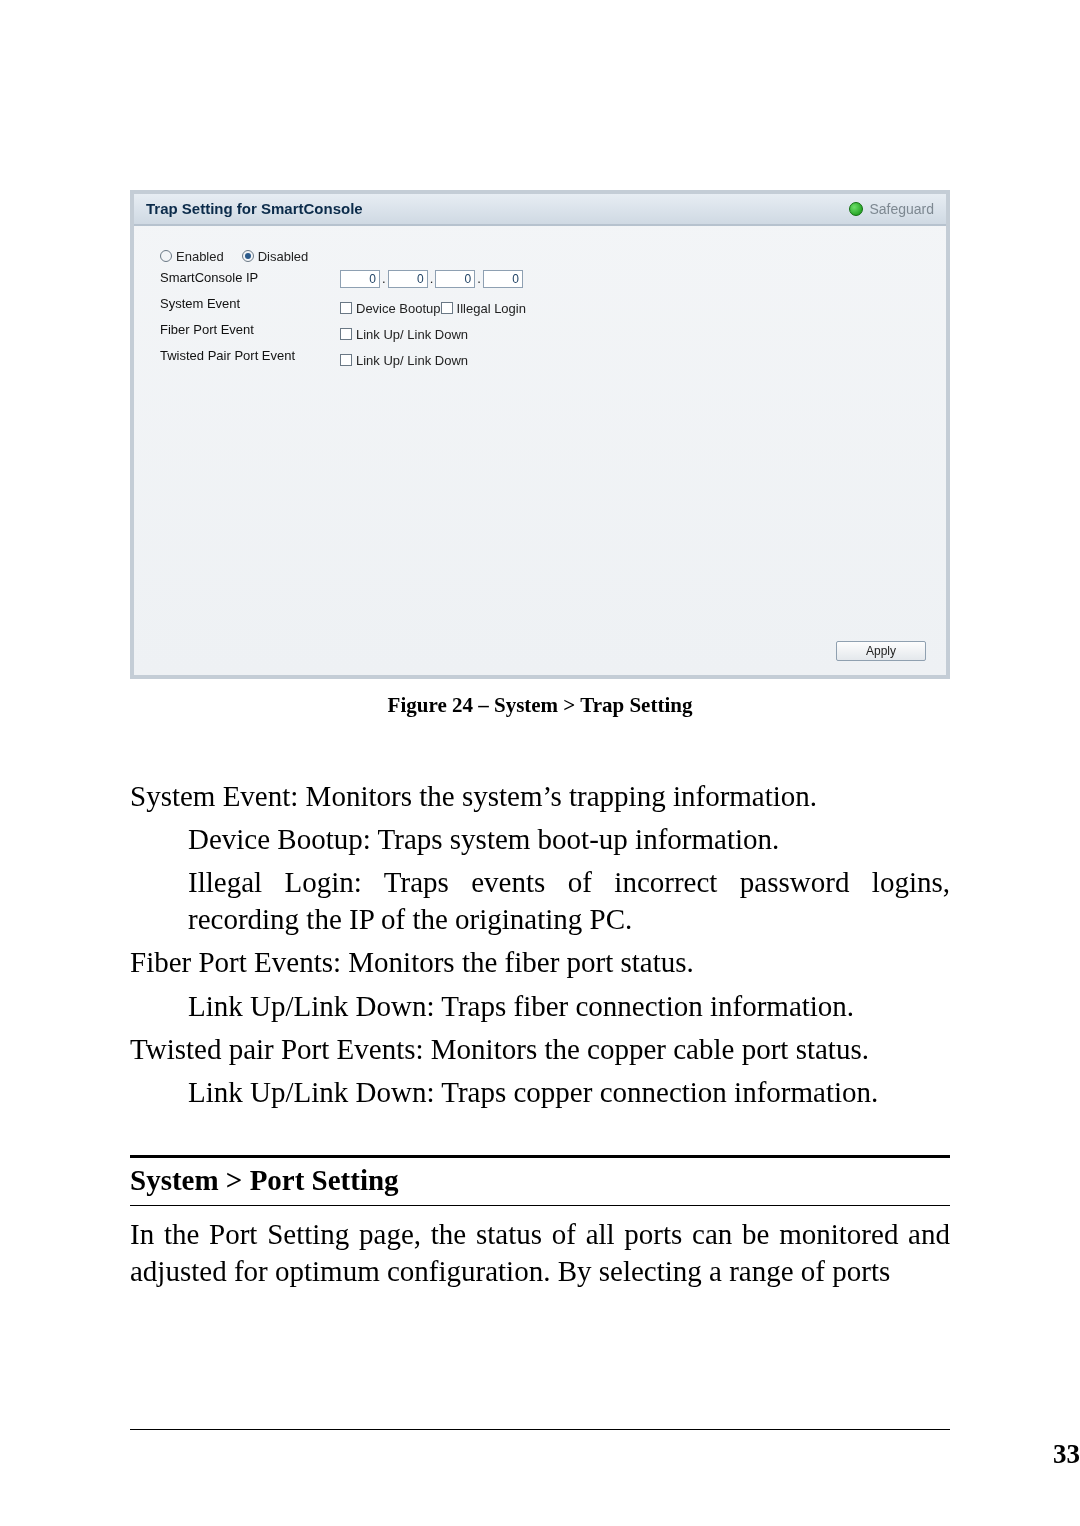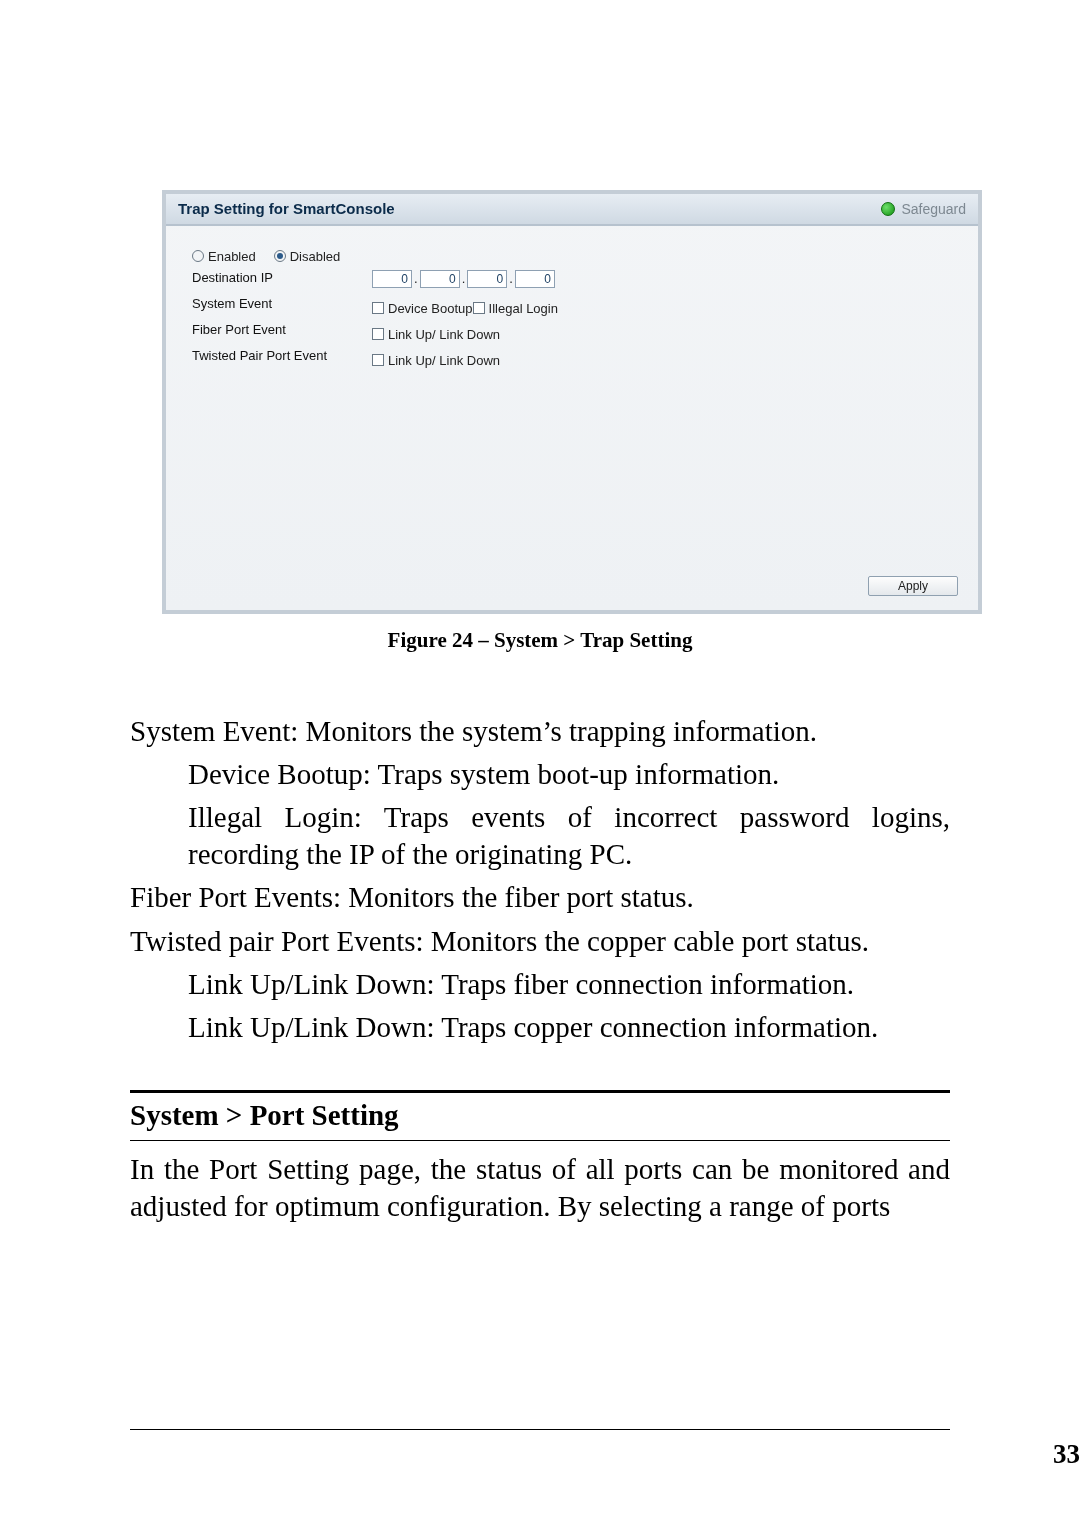--- a/index.html
+++ b/index.html
@@ -3,28 +3,27 @@
 <meta charset="utf-8">
 <style>
   * { box-sizing: border-box; margin: 0; padding: 0; }
   html, body { width: 1080px; height: 1526px; background: #fff; font-family: "Times New Roman", Times, serif; color: #000; }
   .page { width: 1080px; height: 1526px; position: relative; padding: 190px 130px 0 130px; }
 
   
   .shot-wrap { width: 820px; margin: 0 auto; }
   .shot {
     width: 820px;
-    height: 424px;
+    height: 489px;
     border: 4px solid #c4cdd6;
     background: linear-gradient(#f3f5f7, #eef1f4);
     position: relative;
     font-family: Tahoma, Arial, sans-serif;
     font-size: 13px;
     color: #222;
-    margin-left: 32px;
   }
   .shot-title {
     height: 32px;
     line-height: 32px;
     padding: 0 12px;
     background: linear-gradient(#e7edf3, #cfd9e3);
     border-bottom: 2px solid #b6c2ce;
     font-weight: bold;
     font-size: 15px;
     color: #0b2b4a;
@@ -92,21 +91,21 @@
             <span>Enabled</span>
           </span>
           <span style="width:18px"></span>
           <span class="opt">
             <span class="radio sel"></span>
             <span>Disabled</span>
           </span>
         </div>
 
         <div class="row">
-          <span class="lbl">Destination IP</span>
+          <span class="lbl">SmartConsole IP</span>
           <span>
             <span class="ipcell">0</span><span class="dot">.</span><span class="ipcell">0</span><span class="dot">.</span><span class="ipcell">0</span><span class="dot">.</span><span class="ipcell">0</span>
           </span>
         </div>
 
         <div class="row">
           <span class="lbl">System Event</span>
           <span class="opts">
             <span class="opt">
               <span class="chk"></span>
@@ -153,26 +152,26 @@
     </div>
 
     <div class="para indent1">
       <span class="b">Illegal Login:</span><span> Traps events of incorrect password logins, recording the IP of the originating PC.</span>
     </div>
 
     <div class="para">
       <span class="b">Fiber Port Events:</span><span> Monitors the fiber port status.</span>
     </div>
 
+    <div class="para indent1">
+      <span class="b">Link Up/Link Down:</span><span> Traps fiber connection information.</span>
+    </div>
+
     <div class="para">
       <span class="b">Twisted pair Port Events:</span><span> Monitors the copper cable port status.</span>
-    </div>
-
-    <div class="para indent1">
-      <span class="b">Link Up/Link Down:</span><span> Traps fiber connection information.</span>
     </div>
 
     <div class="para indent1">
       <span class="b">Link Up/Link Down:</span><span> Traps copper connection information.</span>
     </div>
 
     <div class="rule-thick"></div>
     <div class="sec-head">System &gt; Port Setting</div>
     <div class="rule-thin"></div>
 

